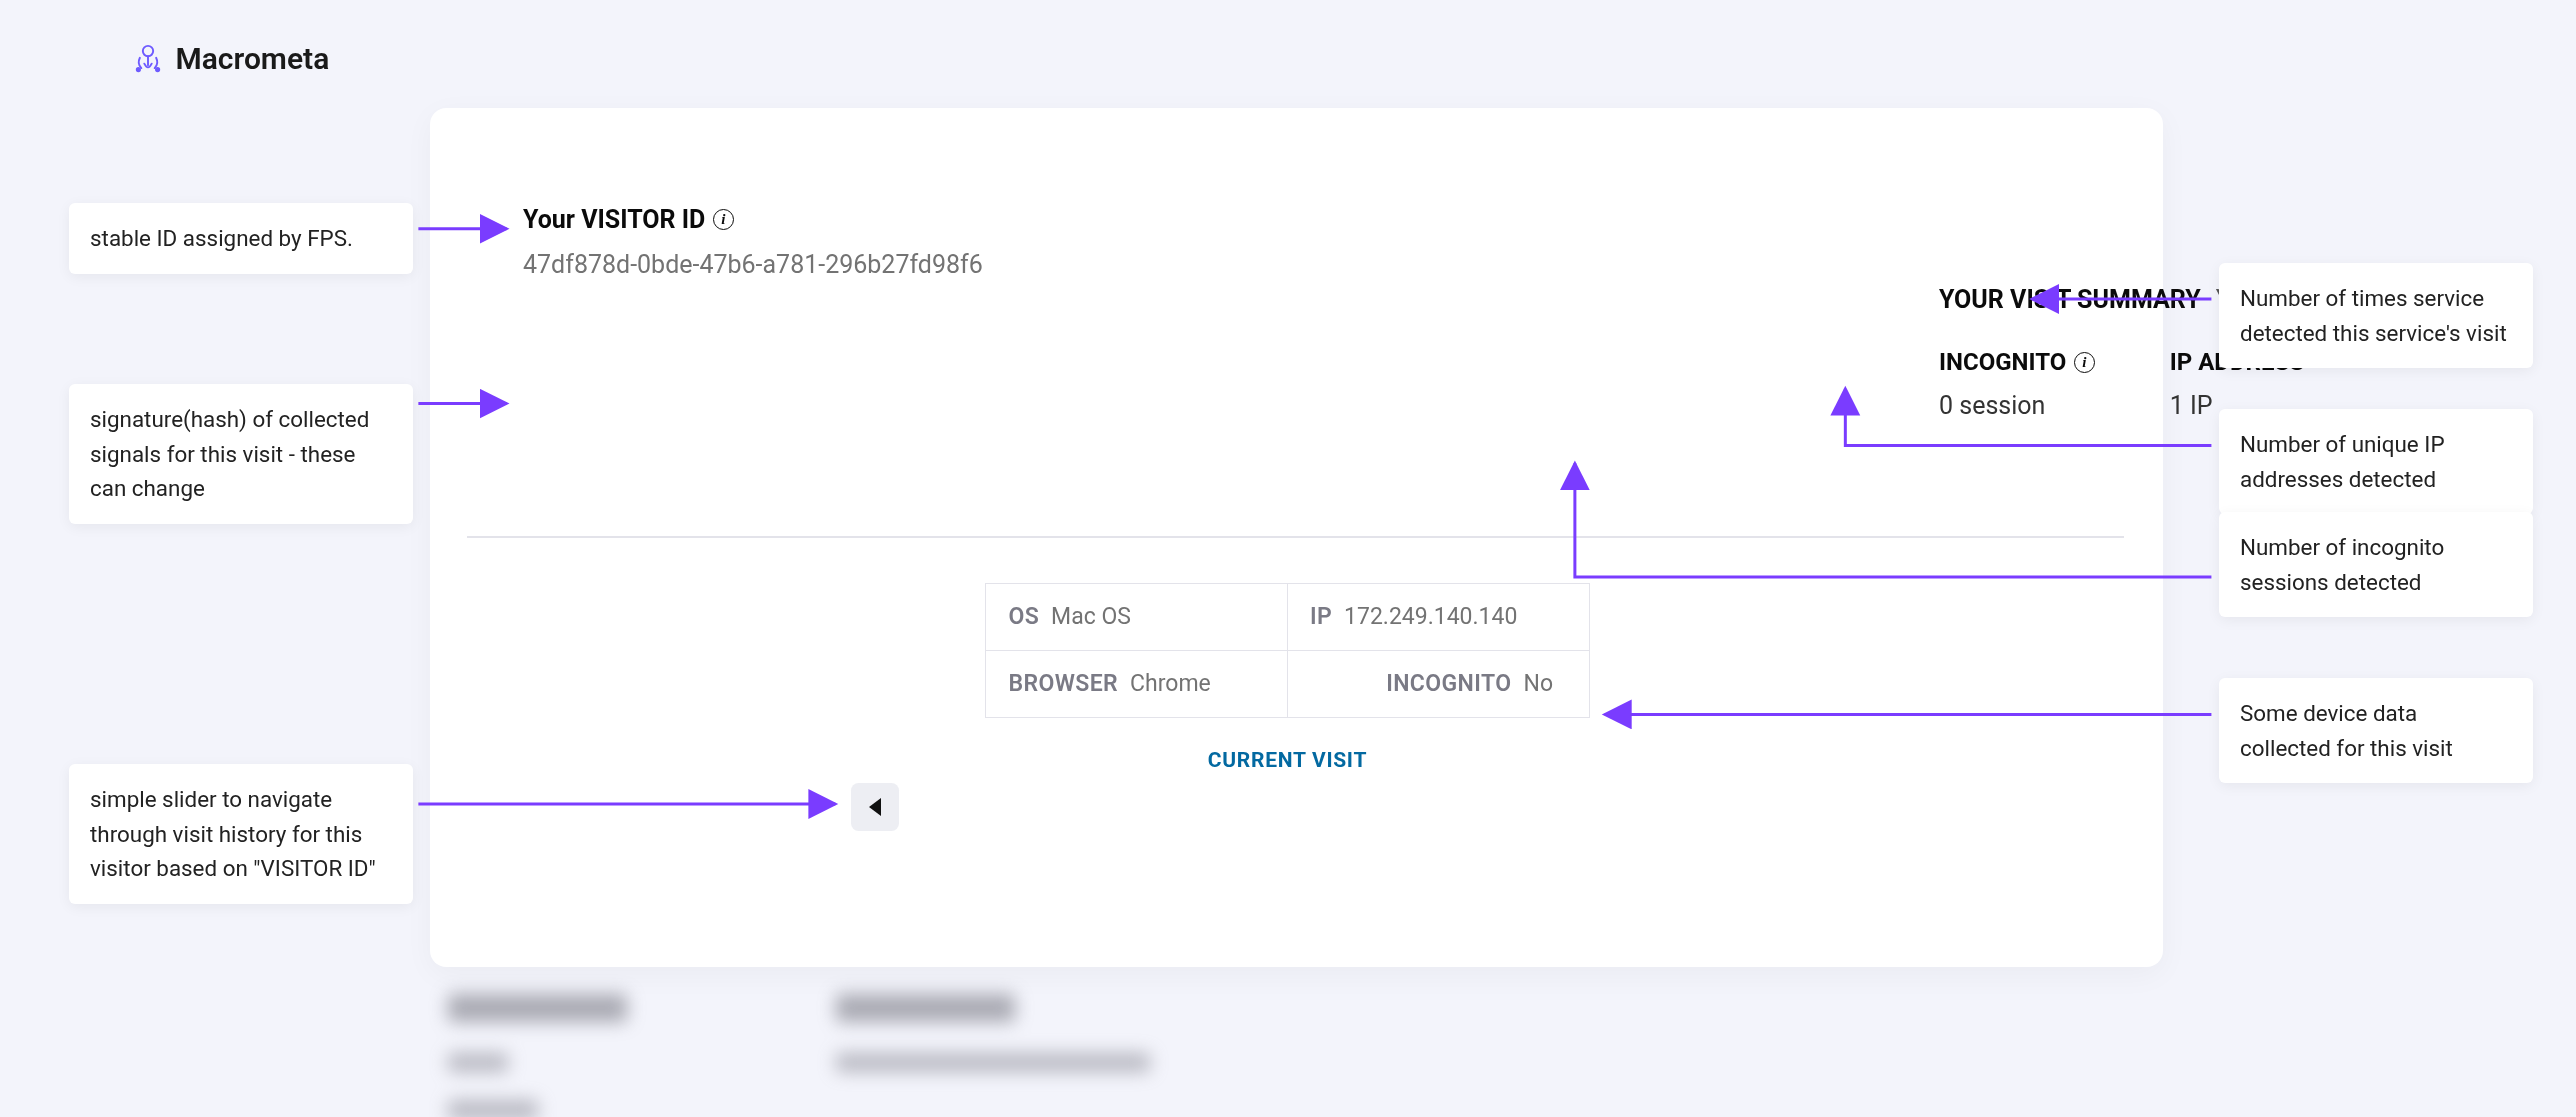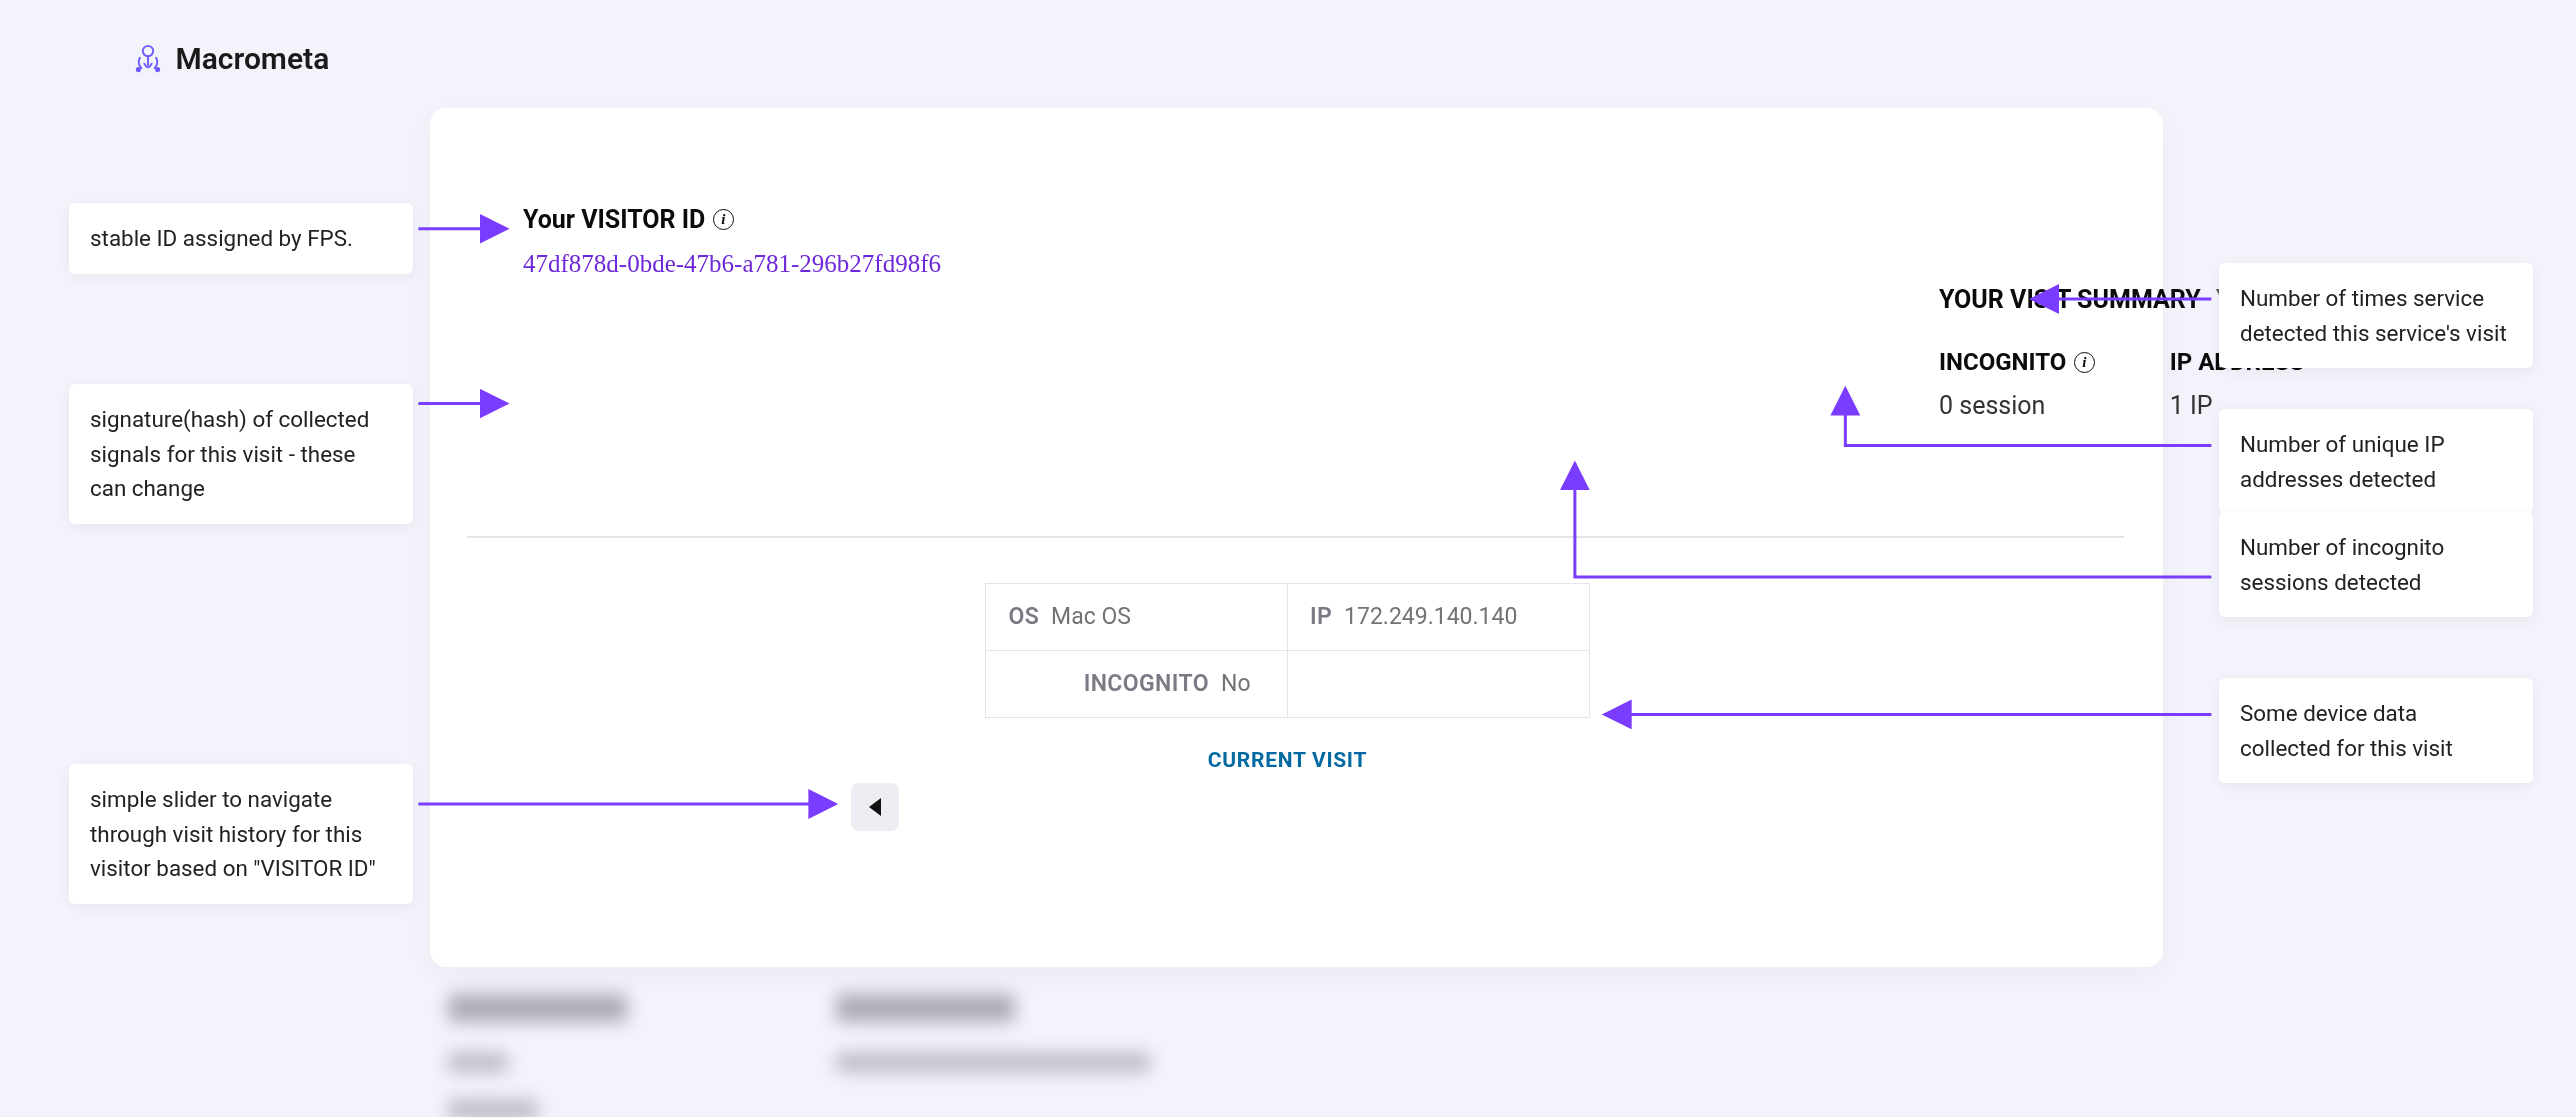--- a/index.html
+++ b/index.html
@@ -49,23 +49,22 @@
   .section .label {
     font-size: 25px;
     font-weight: 700;
     color: #0b0b0b;
     display: inline-flex;
     align-items: center;
     gap: 7.5px;
   }
   .section .value {
     font-size: 25px;
-    color: #6d28d9;
+    color: #737373;
     margin-top: 16.4px;
-    font-family: Liberation Serif, serif;
   }
 
   .info-icon {
     display: inline-flex;
     align-items: center;
     justify-content: center;
     width: 21px;
     height: 21px;
     border: 1.9px solid #0b0b0b;
     border-radius: 50%;
@@ -274,20 +273,24 @@
 <div class="history">
   <div class="history-table">
     <div class="history-cell">
       <span class="hkey">OS</span>
       <span class="hval">Mac OS</span>
     </div>
     <div class="history-cell">
       <span class="hkey">IP</span>
       <span class="hval">172.249.140.140</span>
     </div>
+    <div class="history-cell">
+      <span class="hkey">BROWSER</span>
+      <span class="hval">Chrome</span>
+    </div>
     <div class="history-cell" style="justify-content:flex-end; padding-right:36px;">
       <span class="hkey">INCOGNITO</span>
       <span class="hval">No</span>
     </div>
   </div>
   <div class="current-visit">CURRENT VISIT</div>
 </div>
 
 <button class="slider-btn">
   <span class="tri"></span>

